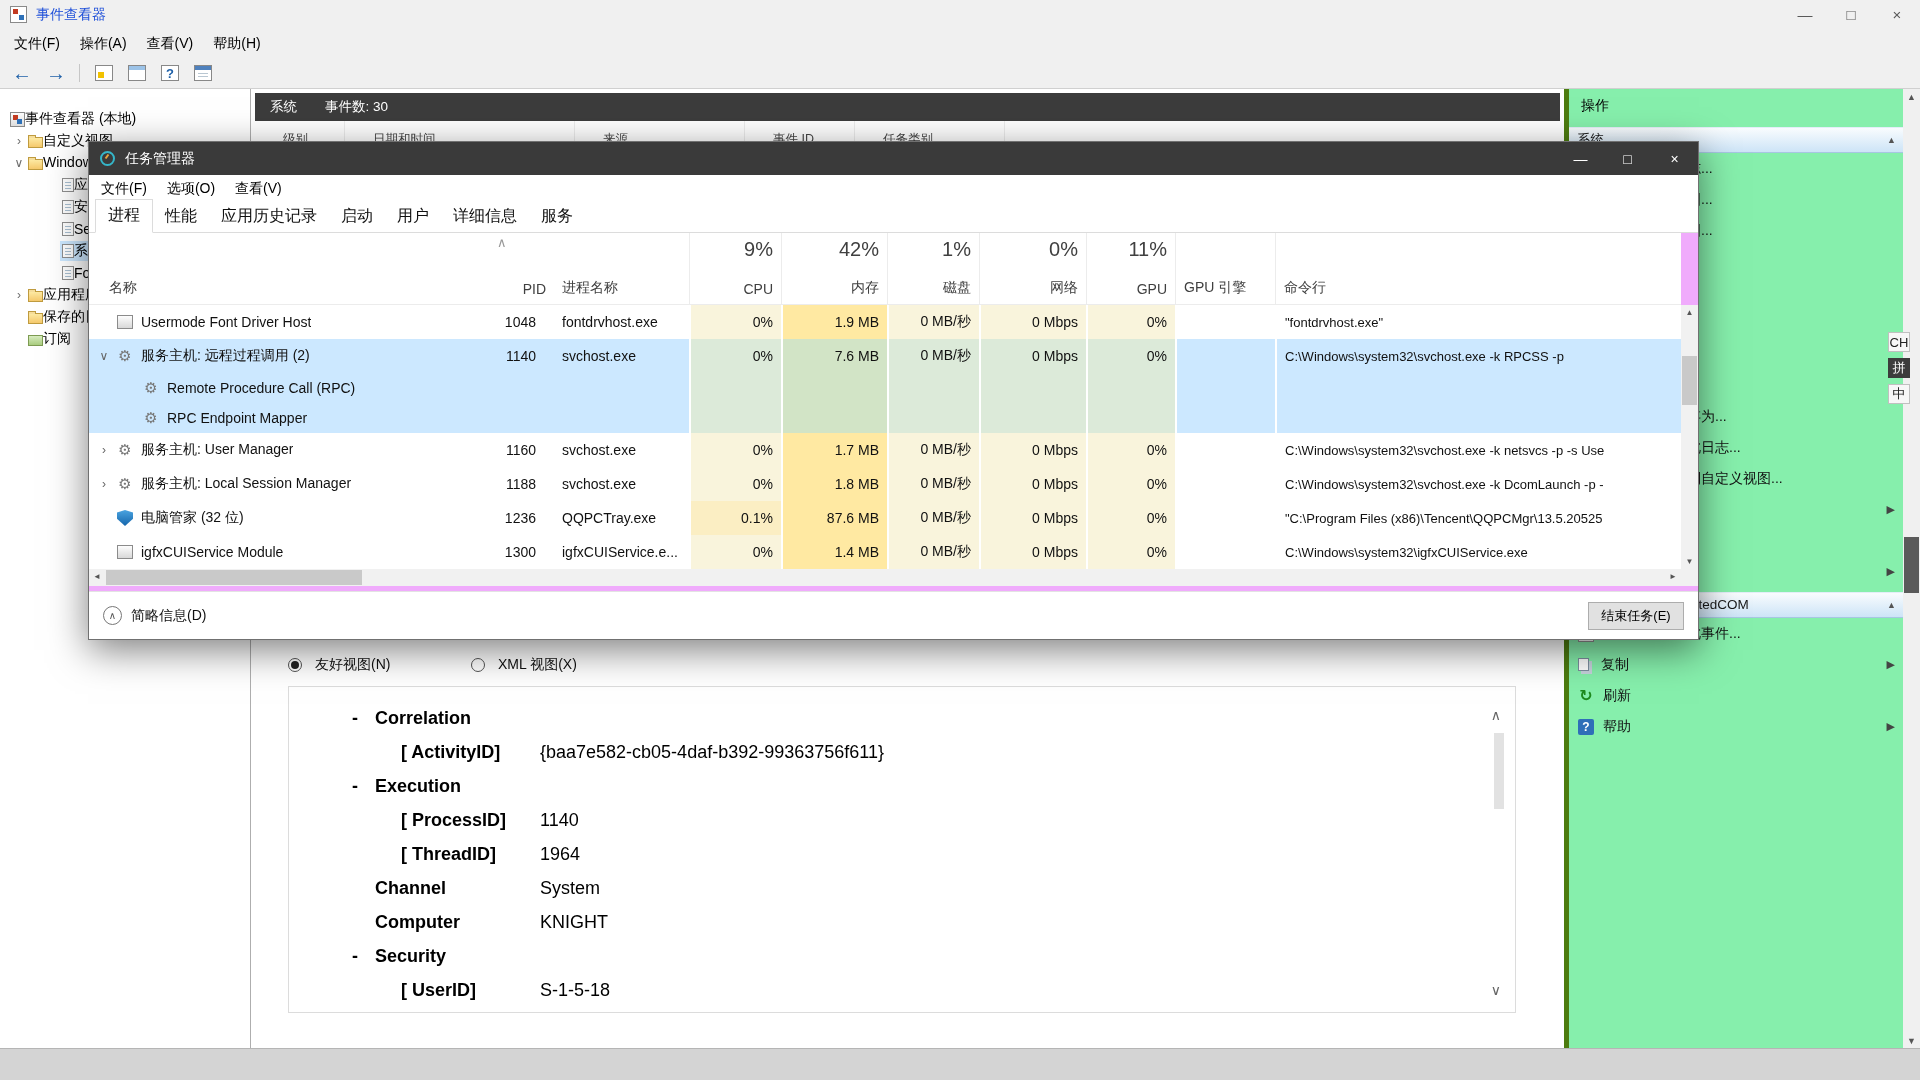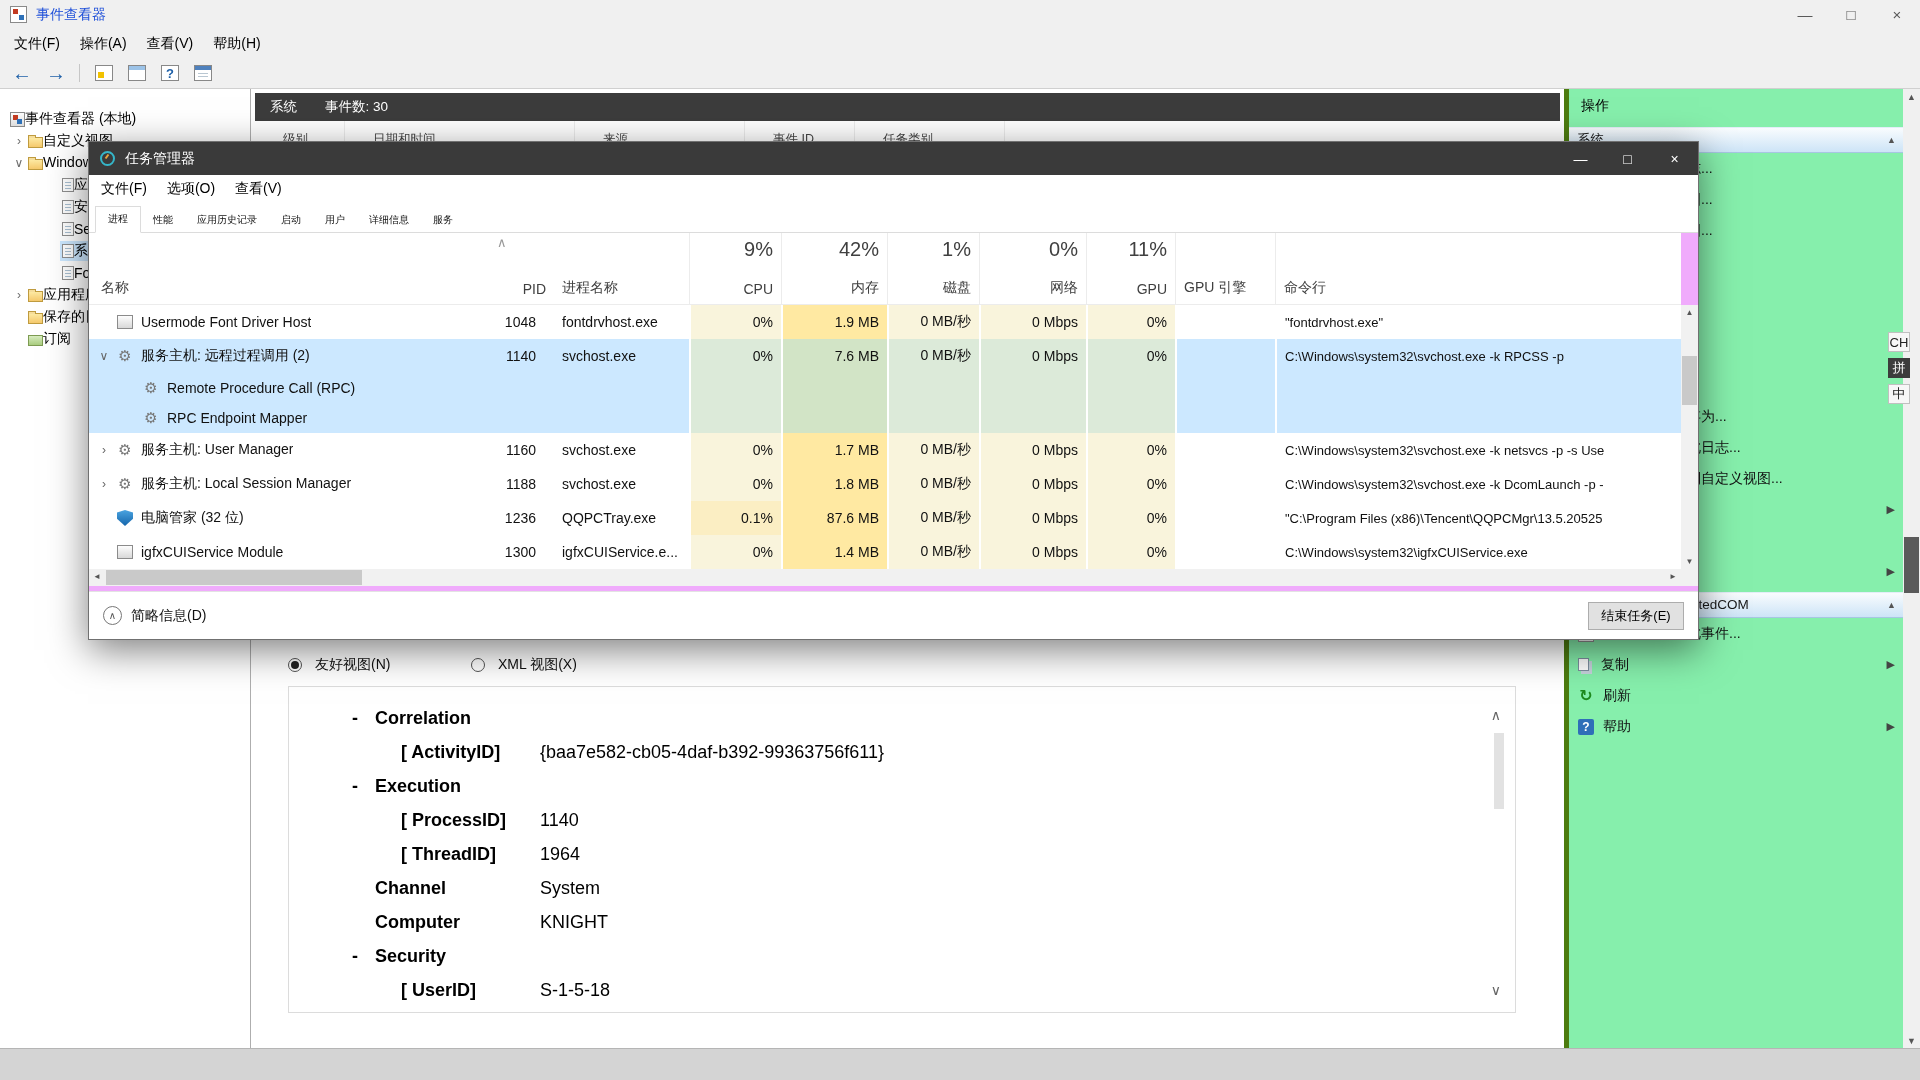--- a/index.html
+++ b/index.html
@@ -110,35 +110,35 @@
   
   .tm{position:absolute;left:88px;top:141px;width:1611px;height:499px;background:#f0abfc;border:1px solid #707070;box-shadow:0 10px 36px rgba(0,0,0,.5);z-index:100;box-sizing:border-box;}
   .tm-titlebar{height:33px;background:#3a3a3a;display:flex;align-items:center;}
   .tm-appicon{width:15px;height:15px;margin-left:11px;border:2px solid #35b6c9;border-radius:50%;position:relative;box-sizing:border-box;}
   .tm-appicon::after{content:"";position:absolute;left:4px;top:1px;width:2px;height:5px;background:#e8a33d;transform:rotate(35deg);}
   .tm-title{color:#fff;font-size:14px;margin-left:10px;}
   .tm-ctls{margin-left:auto;display:flex;height:100%;}
   .tm-ctl{width:47px;height:100%;display:flex;align-items:center;justify-content:center;color:#fff;font-size:14px;}
   .tm-menubar{height:28px;display:flex;align-items:center;background:#fff;padding-left:2px;}
   .tm-tabs{height:30px;display:flex;align-items:flex-end;border-bottom:1px solid #dcdcdc;box-sizing:border-box;padding-left:6px;background:#fff;}
-  .tm-tab{font-size:10px;padding:5px 12px 6px;margin-bottom:-1px;color:#111;}
+  .tm-tab{font-size:16px;padding:5px 12px 6px;margin-bottom:-1px;color:#111;}
   .tm-tab.active{border:1px solid #dcdcdc;border-bottom:1px solid #fff;background:#fff;}
 
   .cell{box-sizing:border-box;}
   .c-name{width:400px;}.c-pid{width:65px;}.c-proc{width:135px;}.c-cpu{width:92px;}
   .c-mem{width:106px;}.c-disk{width:92px;}.c-net{width:107px;}.c-gpu{width:89px;}
   .c-geng{width:100px;}.c-cmd{flex:1;min-width:0;}
 
   .tm-header{position:absolute;top:91px;left:0;width:1592px;height:72px;display:flex;border-bottom:1px solid #ececec;box-sizing:border-box;background:#fff;}
   .tm-header .cell{position:relative;height:100%;}
   .tm-header .cell.v{border-left:1px solid #ececec;}
   .tm-sort{position:absolute;left:408px;top:2px;color:#999;font-size:13px;z-index:2;}
   .h-pct{position:absolute;top:5px;right:8px;font-size:20px;color:#404040;}
   .h-lab{position:absolute;bottom:7px;font-size:14px;color:#404040;white-space:nowrap;}
-  .pos-r{right:8px;}.pos-l{left:12px;}.pos-l2{left:8px;}
+  .pos-r{right:8px;}.pos-l{left:20px;}.pos-l2{left:8px;}
 
   .tm-rows{position:absolute;top:163px;left:0;width:1592px;height:264px;overflow:hidden;background:#fff;}
   .tm-row{display:flex;height:34px;}
   .tm-row.child{height:30px;}
   .tm-row .cell{height:100%;display:flex;align-items:center;overflow:hidden;white-space:nowrap;}
   .tm-row .cell.v{border-left:2px solid #fff;}
   .num{justify-content:flex-end;padding-right:8px;font-size:14px;color:#111;}
   .c-pid.num{padding-right:18px;}
   .txt{padding-left:8px;font-size:14px;color:#111;}
   .cmd{font-size:13px;}

